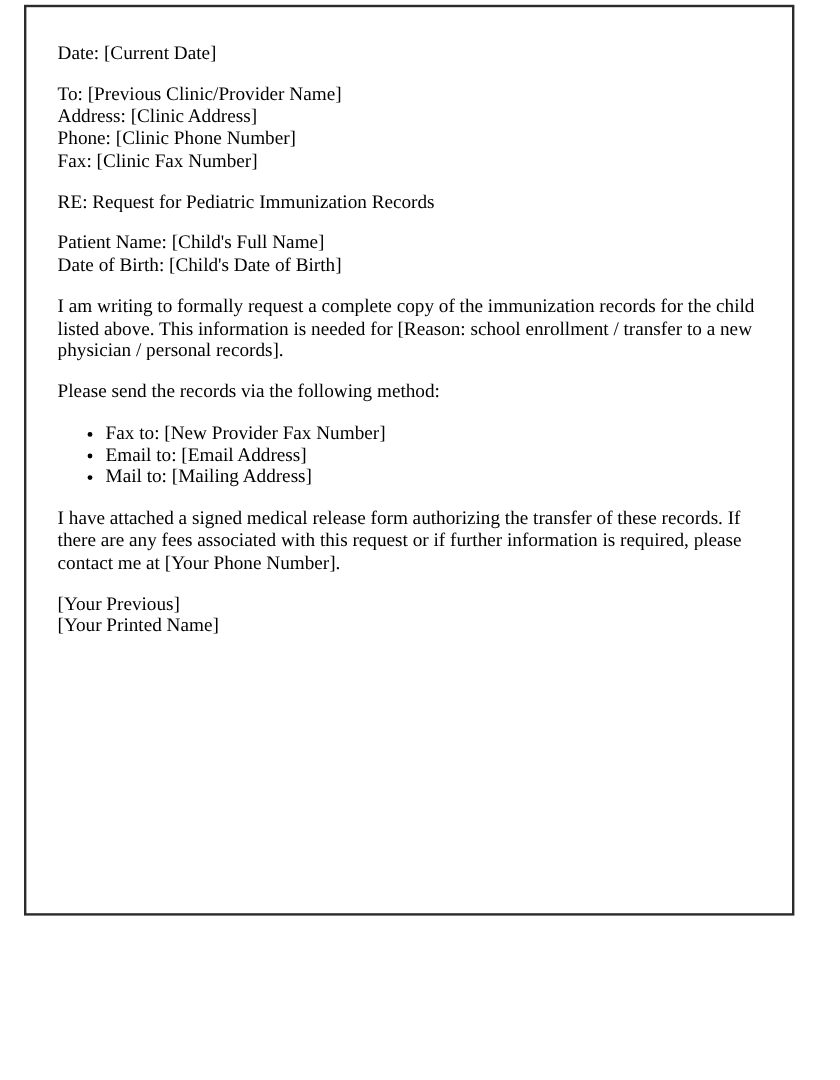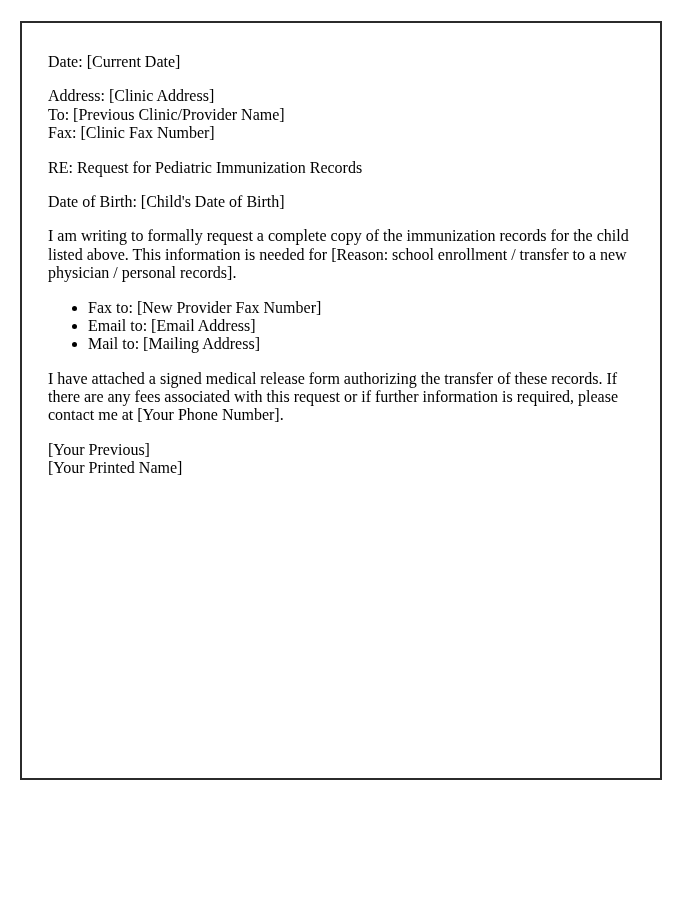--- a/index.html
+++ b/index.html
@@ -13,21 +13,21 @@
     height: 900px;
     background: #ffffff;
     font-family: "Liberation Serif", "DejaVu Serif", serif;
     font-size: 16px;
     line-height: 1.15;
     color: #000000;
   }
   .page {
     position: absolute;
     left: 20px;
-    top: 21px;
+    top: 4px;
     width: 642px;
     height: 759px;
     box-sizing: border-box;
     border: 2px solid #2b2b2b;
     padding: 14px 16px 14px 26px;
     background: #ffffff;
     overflow: hidden;
   }
   .page p {
     margin: 16px 0;
@@ -44,35 +44,38 @@
 </head>
 <body>
 
 <div class="canvas">
   <div class="page">
 
     <p>Date: [Current Date]</p>
 
     <p class="block">
       </p>
+      <div>To: [Previous Clinic/Provider Name]</div>
       <div>Address: [Clinic Address]</div>
-      <div>To: [Previous Clinic/Provider Name]</div>
+      <div>Phone: [Clinic Phone Number]</div>
       <div>Fax: [Clinic Fax Number]</div>
     <p></p>
 
     <p>RE: Request for Pediatric Immunization Records</p>
 
     <p class="block">
       </p>
+      <div>Patient Name: [Child's Full Name]</div>
       <div>Date of Birth: [Child's Date of Birth]</div>
     <p></p>
 
 
     <p>I am writing to formally request a complete copy of the immunization records for the child listed above. This information is needed for [Reason: school enrollment / transfer to a new physician / personal records].</p>
 
+    <p>Please send the records via the following method:</p>
 
     <ul>
       <li>Fax to: [New Provider Fax Number]</li>
       <li>Email to: [Email Address]</li>
       <li>Mail to: [Mailing Address]</li>
     </ul>
 
     <p>I have attached a signed medical release form authorizing the transfer of these records. If there are any fees associated with this request or if further information is required, please contact me at [Your Phone Number].</p>
 
 

